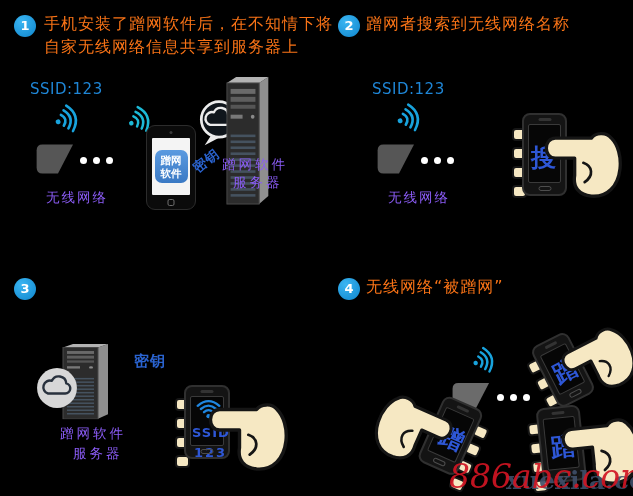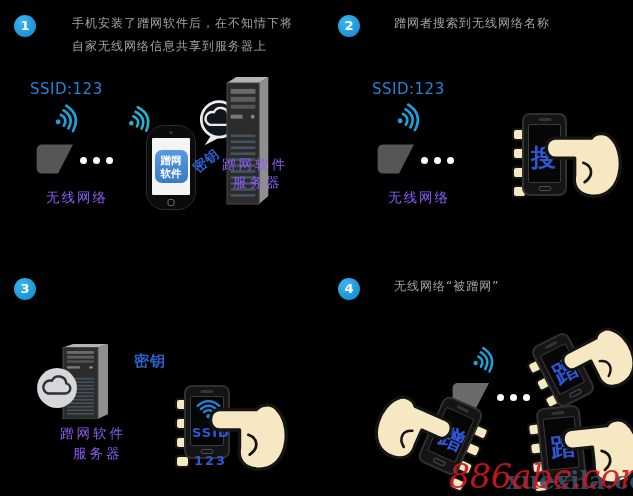--- a/index.html
+++ b/index.html
@@ -2,35 +2,35 @@
 <html><head>
 <meta charset="utf-8">
 <style>
   html,body{margin:0;padding:0;background:#000;}
   .canvas{position:relative;width:633px;height:496px;background:#000;overflow:hidden;
           font-family:"DejaVu Sans","Liberation Sans",sans-serif;}
   .abs{position:absolute;}
   .badge{position:absolute;width:22px;height:22px;border-radius:50%;
          background:radial-gradient(circle at 35% 30%,#3ab5f2,#0f86cd);
          color:#fff;font-size:13px;line-height:22px;font-weight:bold;text-align:center;}
-  .step{position:absolute;color:#a3a3a3;font-size:12px;line-height:23px;letter-spacing:1px;margin-left:28px;}
+  .step{position:absolute;color:#f97316;font-size:16px;line-height:23px;letter-spacing:1px;}
   .ssid{position:absolute;color:#1f86d6;font-size:15px;letter-spacing:.5px;}
   .darklbl{position:absolute;color:#8b5cf6;font-size:13.5px;letter-spacing:2px;white-space:nowrap;}
   .keylbl{position:absolute;color:#2a63cf;font-size:14px;font-weight:bold;letter-spacing:1px;}
   
   .phone{position:absolute;background:#141414;border:2px solid #303030;border-radius:8px;box-sizing:border-box;}
   .phone .scr{position:absolute;left:4px;right:4px;top:9px;bottom:11px;background:#060606;
               border:1px solid #3a3a3a;border-radius:2px;}
   .phone .spk{position:absolute;top:3px;left:50%;transform:translateX(-50%);width:13px;height:3px;
               background:#333;border-radius:2px;}
   .phone .pill{position:absolute;bottom:3px;left:50%;transform:translateX(-50%);width:13px;height:5px;
                border:1.5px solid #4d4d4d;border-radius:4px;box-sizing:border-box;}
   .schar{position:absolute;color:#2e57d6;font-weight:bold;}
   
-  .iphone{position:absolute;background:#0b0b0b;border:1px solid #2c2c2c;border-radius:18px;box-sizing:border-box;}
+  .iphone{position:absolute;background:#0b0b0b;border:1px solid #2c2c2c;border-radius:9px;box-sizing:border-box;}
   .iphone .wscr{position:absolute;left:5px;right:5px;top:12px;bottom:14px;background:#f4f4f4;border-radius:1px;
                 display:flex;align-items:center;justify-content:center;}
   .iphone .cam{position:absolute;top:5px;left:50%;transform:translateX(-50%);width:3px;height:3px;
                border-radius:50%;background:#3a3a3a;}
   .iphone .home{position:absolute;bottom:3.5px;left:50%;transform:translateX(-50%);width:7px;height:7px;
                 border:1.5px solid #6e6e6e;border-radius:2px;box-sizing:border-box;}
   .app{width:33px;height:33px;background:linear-gradient(#5a9ae0,#3a79c4);border-radius:7px;
        color:#fff;font-size:10.5px;line-height:13px;font-weight:bold;text-align:center;
        display:flex;flex-direction:column;justify-content:center;}
   
@@ -203,21 +203,21 @@
       <i></i>
       <i></i>
     </div>
   <div class="phone" style="left:184px;top:385px;width:46px;height:74px">
     <div class="spk"></div>
     <div class="scr"></div>
     <svg class="abs" viewBox="0 0 30 22" style="left:9px;top:12px;width:27px;height:20px;color:#1f86e0">
         <use href="#wifi-fan"></use>
       </svg>
     <div class="schar" style="left:6px;top:38px;font-size:13px;letter-spacing:1px">SSID</div>
-    <div class="schar" style="left:8px;top:66px;font-size:13px;letter-spacing:2px">123</div>
+    <div class="schar" style="left:8px;top:58px;font-size:13px;letter-spacing:2px">123</div>
     <div class="pill"></div>
   </div>
   <svg class="abs" viewBox="0 0 120 112" style="left:206px;top:397px;width:82px;height:77px">
       <use href="#hand"></use>
     </svg>
 
   <div class="badge" style="left:338px;top:278px">4</div>
   <div class="step" style="left:366px;top:275px">
     <div>无线网络“被蹭网”</div>
   </div>

